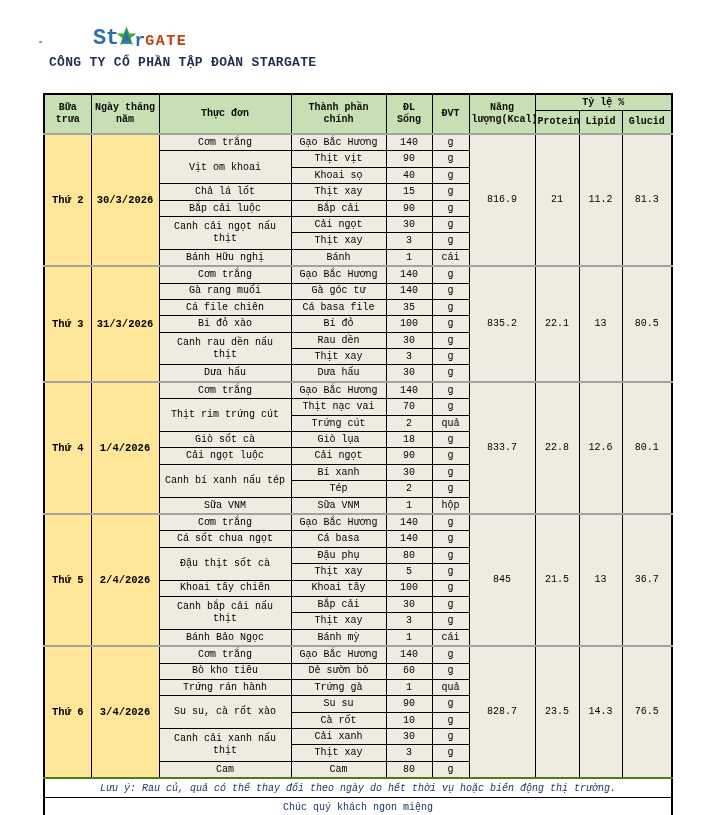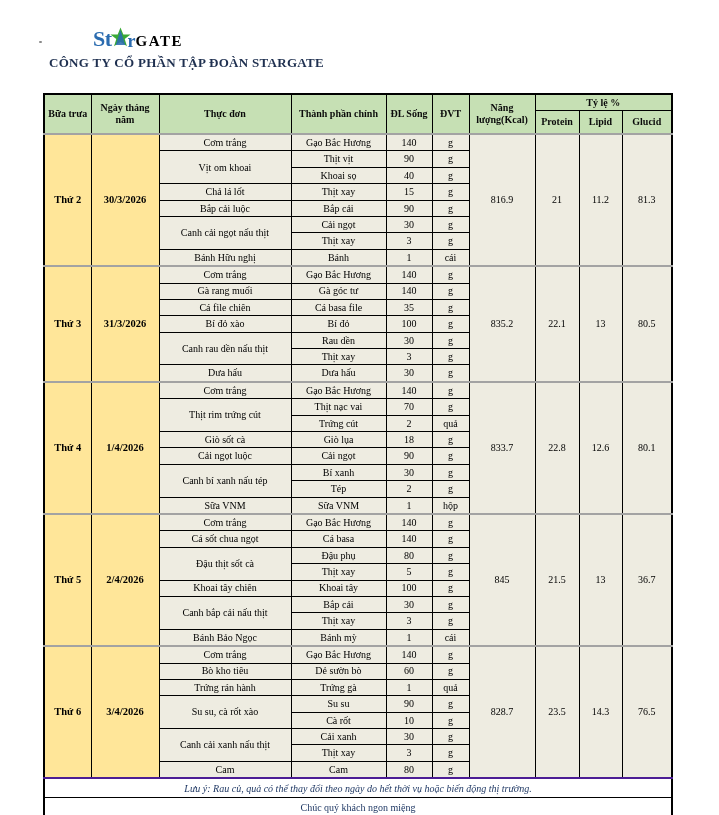--- a/index.html
+++ b/index.html
@@ -1,26 +1,26 @@
 <!DOCTYPE html>
 <html><head>
 <meta charset="utf-8">
 <style>
   html,body{margin:0;padding:0;background:#ffffff;}
   .page{
     position:relative;width:719px;height:815px;background:#ffffff;overflow:hidden;
-    font-family:Liberation Serif, serif;color:#000;
+    font-family:Liberation Mono, monospace;color:#000;
   }
   
   .stray{position:absolute;left:39px;top:41px;width:3px;height:2px;background:#8a8a8a;border-radius:1px;}
   .logo{position:absolute;left:93px;top:24px;height:26px;display:flex;align-items:flex-end;line-height:1;}
   .lg-st{color:#2b6cb0;font-size:22px;font-weight:bold;letter-spacing:-0.5px;}
   .lg-star{display:inline-block;margin:0 -3px -1px -2px;}
   .lg-r{color:#2b6cb0;font-size:18px;font-weight:bold;}
-  .lg-gate{color:#000000;font-size:15px;font-weight:bold;letter-spacing:1.5px;margin-bottom:1px;}
+  .lg-gate{color:#c2410c;font-size:15px;font-weight:bold;letter-spacing:1.5px;margin-bottom:1px;}
   .company{
     position:absolute;left:49px;top:55px;font-size:13px;font-weight:bold;
     color:#1f3050;letter-spacing:0.3px;white-space:nowrap;
   }
   .title{
     position:absolute;left:0;top:69px;width:100%;text-align:center;
     font-size:13.5px;font-weight:bold;color:#000;letter-spacing:0.2px;
   }
   
   table.menu{
@@ -40,21 +40,21 @@
     padding:0 3px;height:15.4px;line-height:1.15;
   }
   .menu tbody td.c-day,.menu tbody td.c-date{
     background:#ffe699;font-weight:bold;font-size:10.5px;margin-left:22px;
   }
   .menu tbody tr.day-start td{border-top:2px solid #a3a3a3;}
   .menu tfoot td{
     background:#ffffff;color:#1f3864;font-size:10px;text-align:center;
     vertical-align:middle;height:16px;padding:1px 2px;
   }
-  .menu tfoot tr:first-child td{border-top:2px solid #4c1d95;font-style:italic;}
+  .menu tfoot tr:first-child td{border-top:2px solid #4d7c0f;font-style:italic;}
 </style>
 </head>
 <body>
 
 <div class="page">
 
   <div class="stray"></div>
 
   <div class="logo">
     <span class="lg-st">St</span>

